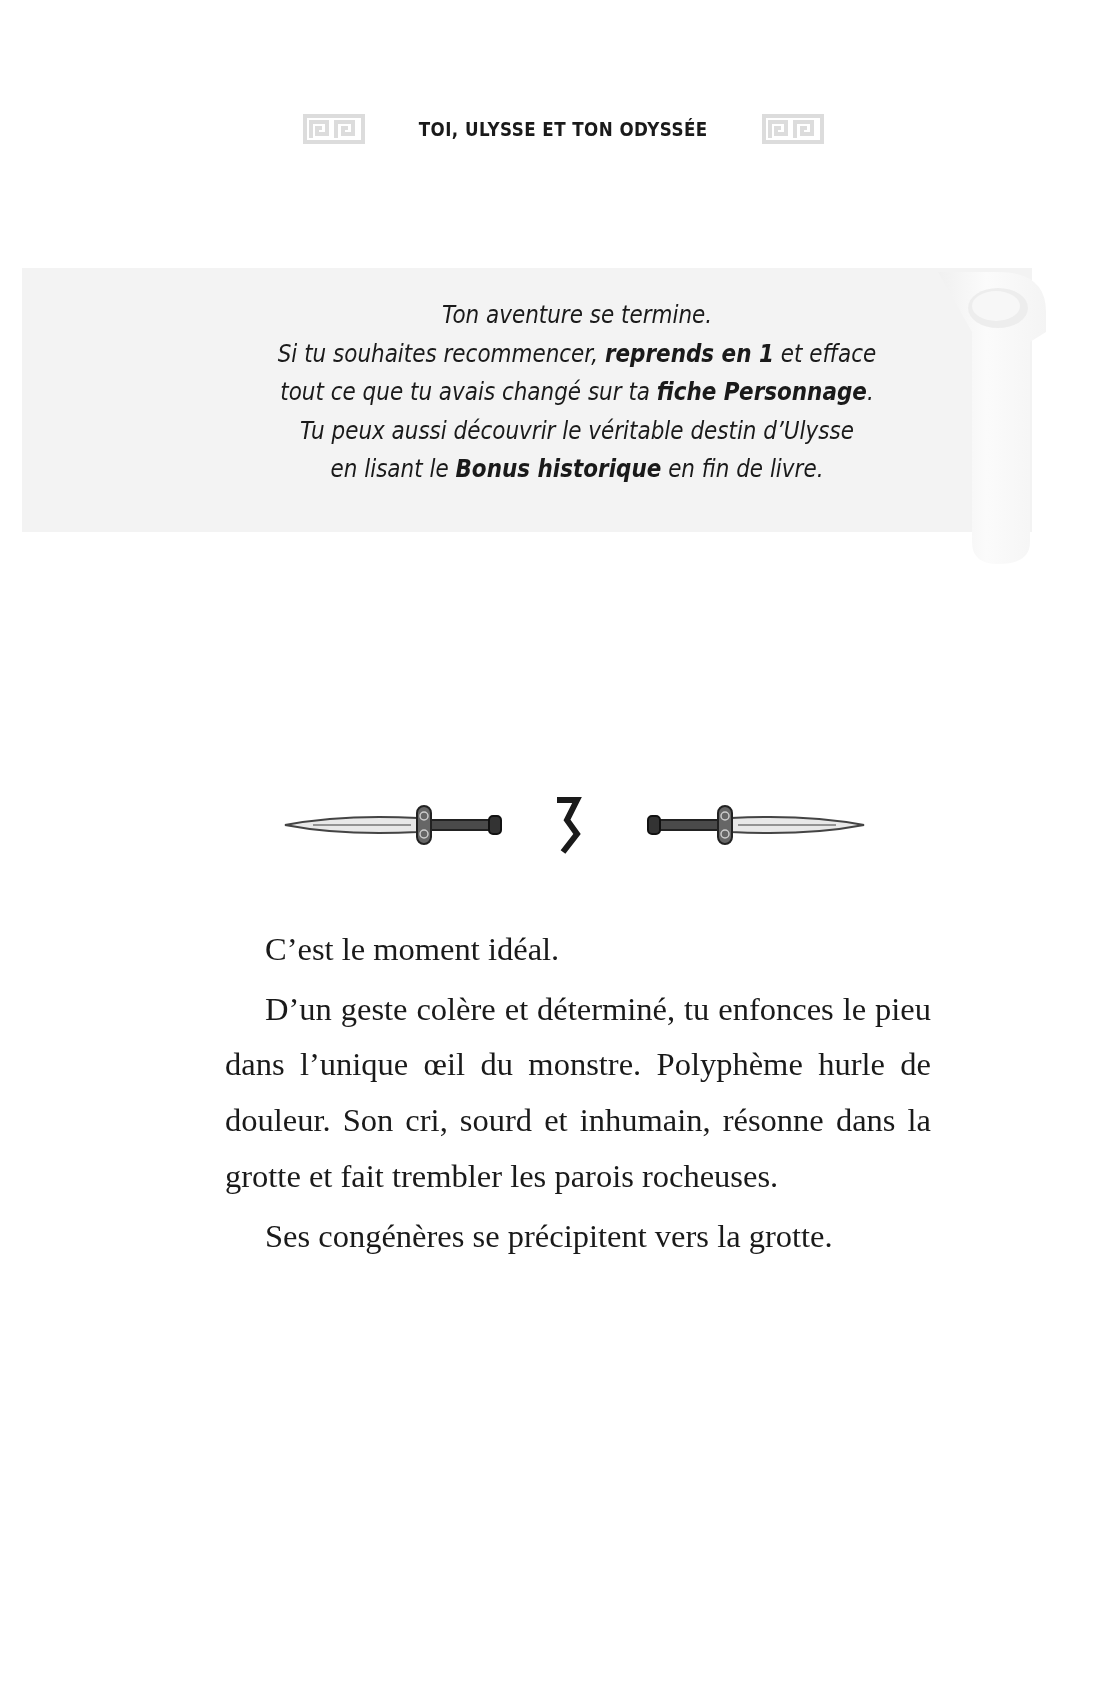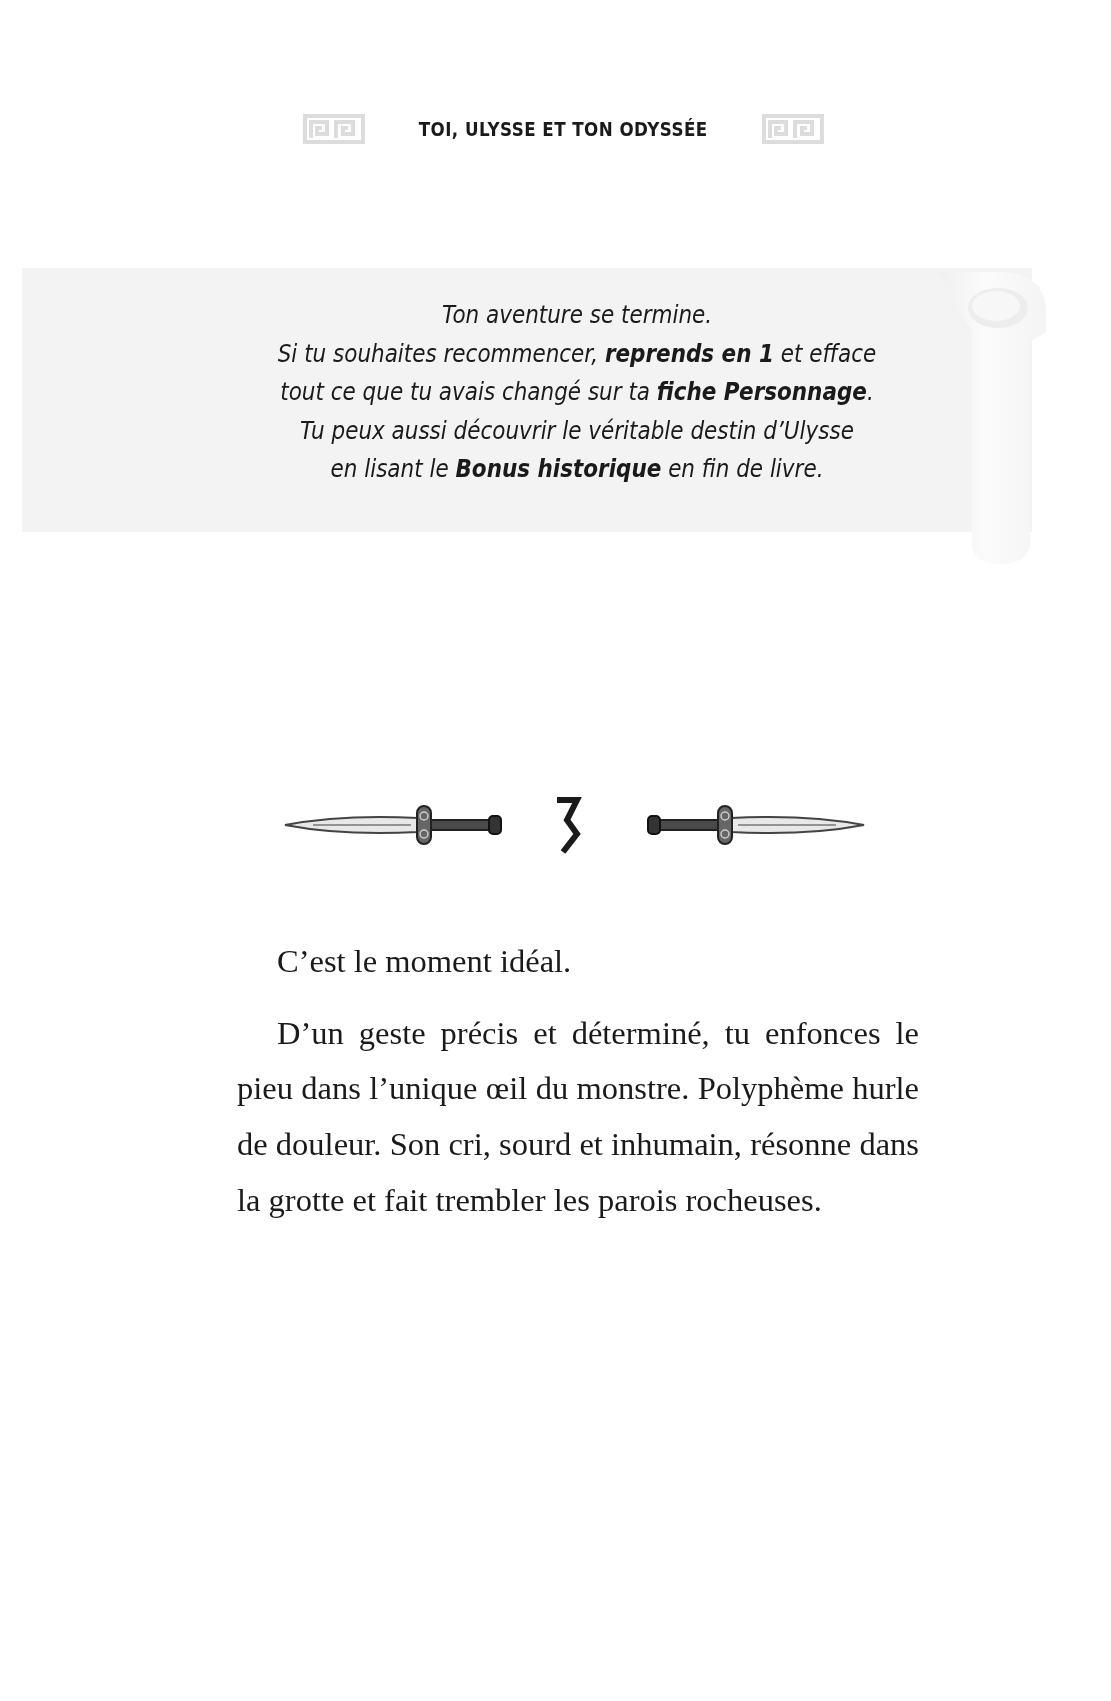--- a/index.html
+++ b/index.html
@@ -69,21 +69,21 @@
     .body-text {
       position: absolute;
       left: 221px; top: 918px;
       width: 714px;
       font-family: "Liberation Serif", serif;
       font-size: 32.5px;
       line-height: 55.7px;
       color: #1a1a1a;
       text-align: justify;
     }
-    .body-text p { margin: 16px; text-indent: 40px; }
+    .body-text p { margin: 4px; text-indent: 40px; }
   </style>
 </head>
 <body>
 
 <div class="running-header">
   <svg class="greek-key left" viewBox="0 0 62 30">
     <g fill="none" stroke="#dcdcdc" stroke-width="4">
       <rect x="2" y="2" width="58" height="26"></rect>
       <path d="M8 24 V8 H24 V20 H14 V14 H19"></path>
       <path d="M33 24 V8 H50 V20 H40 V14 H45"></path>
@@ -153,14 +153,15 @@
       <circle cx="141" cy="16" r="4" fill="none" stroke="#ccc" stroke-width="1.5"></circle>
       <circle cx="141" cy="34" r="4" fill="none" stroke="#ccc" stroke-width="1.5"></circle>
       <path d="M148 20 H208 V30 H148 Z" fill="#4a4a4a" stroke="#222" stroke-width="2"></path>
       <rect x="206" y="16" width="12" height="18" rx="4" fill="#333" stroke="#111" stroke-width="2"></rect>
     </g>
   </svg>
 </div>
 
 <div class="body-text">
   <p>C’est le moment idéal.</p>
-  <p>D’un geste précis et déterminé, tu enfonces le pieu dans l’unique œil du monstre. Polyphème hurle de douleur. Son cri, sourd et inhumain, résonne dans la grotte et fait trembler les parois rocheuses.</p>
+  <p>D’un geste colère et déterminé, tu enfonces le pieu dans l’unique œil du monstre. Polyphème hurle de douleur. Son cri, sourd et inhumain, résonne dans la grotte et fait trembler les parois rocheuses.</p>
+  <p>Ses congénères se précipitent vers la grotte.</p>
 </div>
 
 </body></html>

